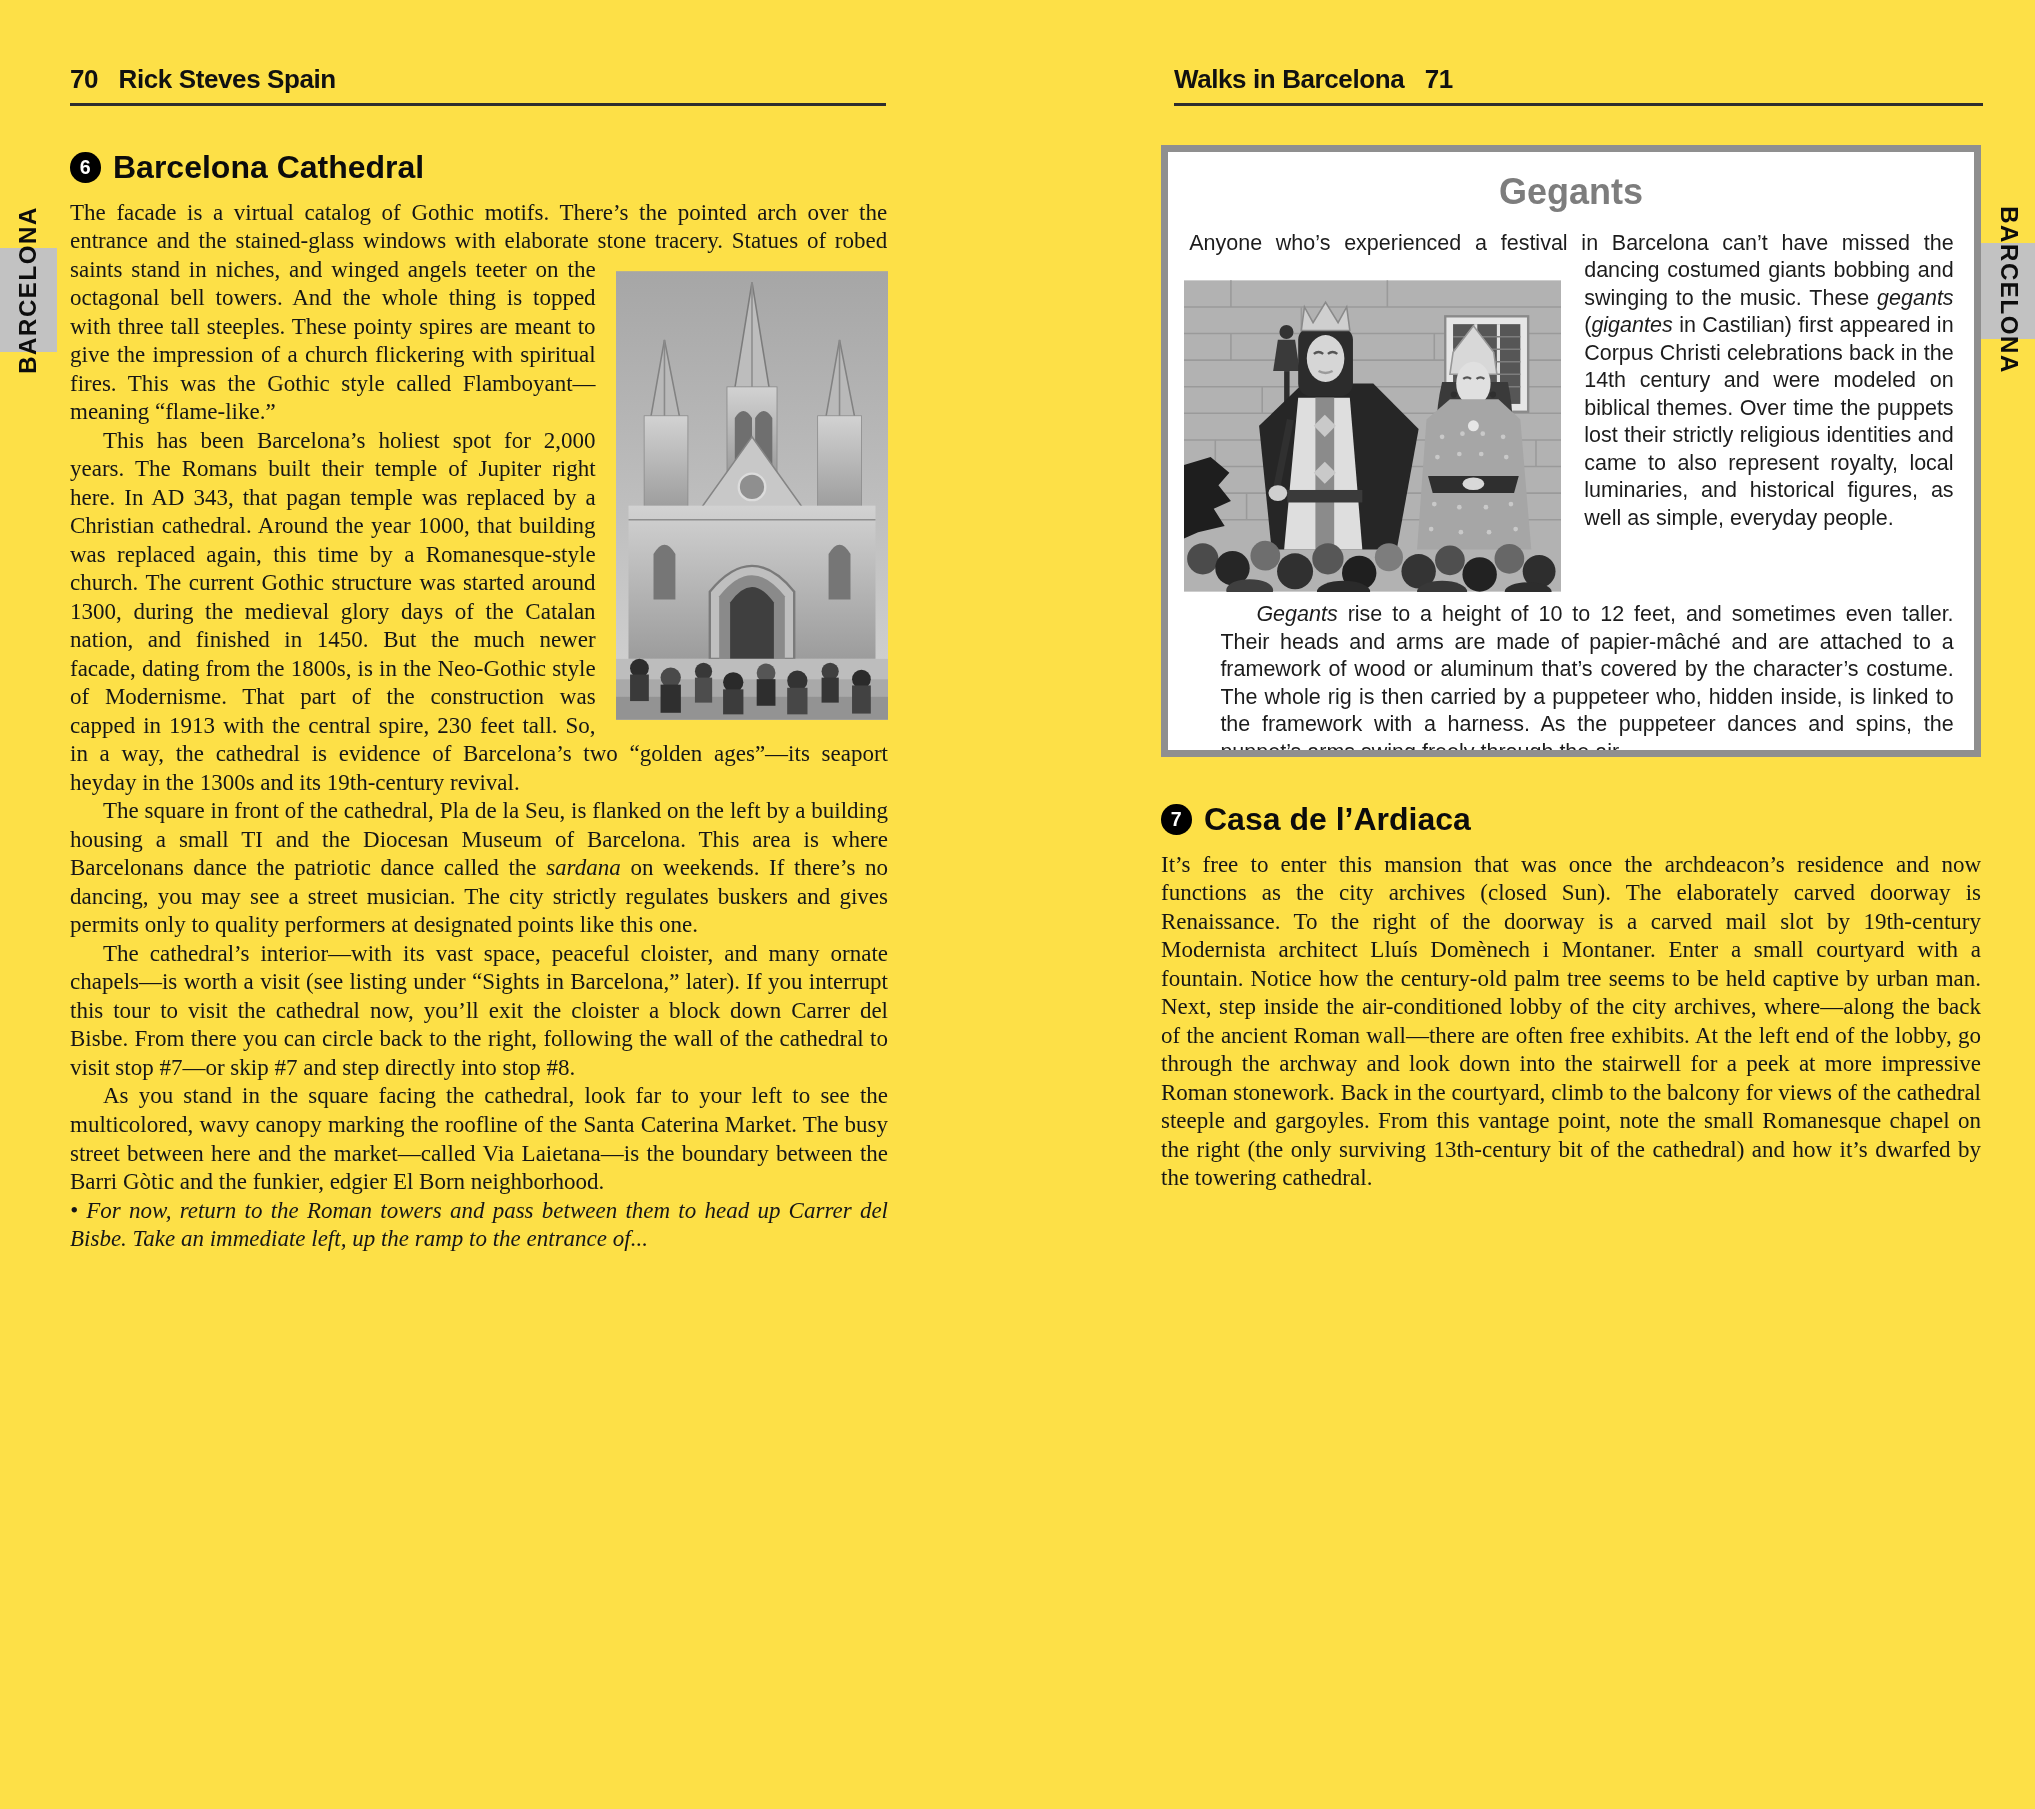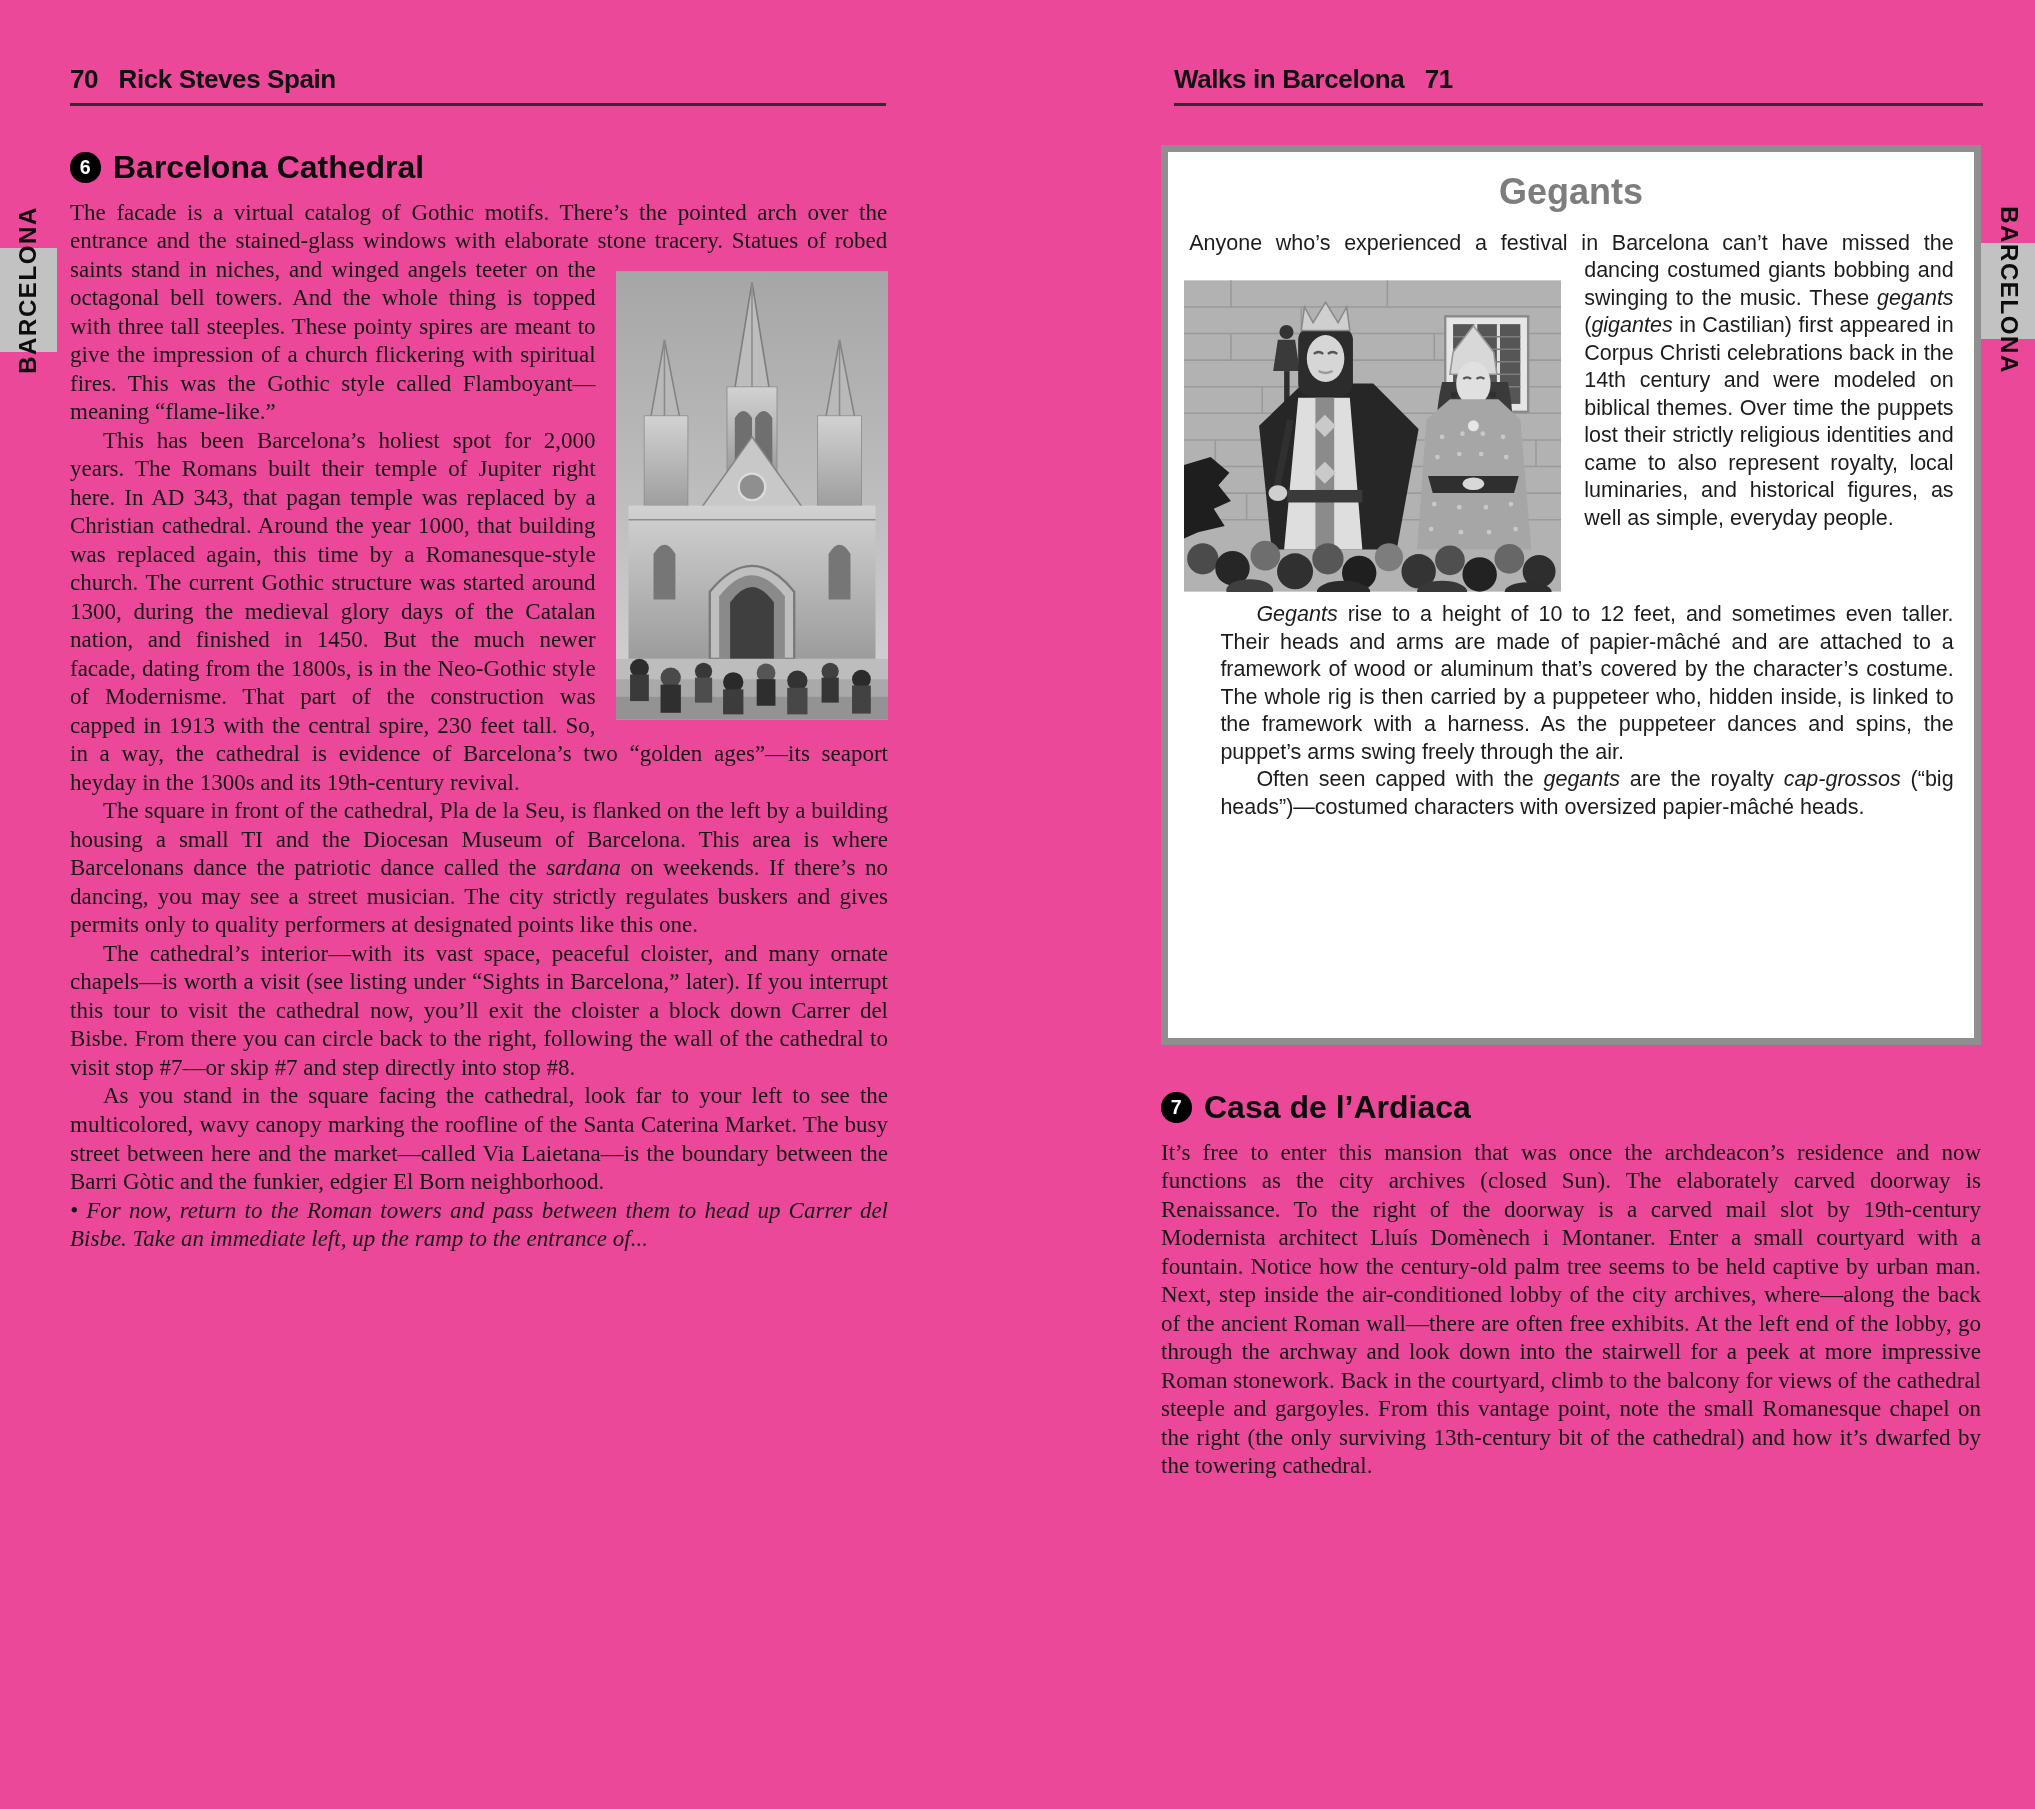--- a/index.html
+++ b/index.html
@@ -1,17 +1,17 @@
 <!DOCTYPE html>
 <html style="font-size:12.5px"><head>
 <meta charset="utf-8">
 <style>
   html,body{margin:0;padding:0;background:#ffffff;width:2035px;height:1809px;overflow:hidden;}
   *{box-sizing:border-box;}
-  .spread{position:relative;width:2035px;height:1809px;background:#ec4899;
+  .spread{position:relative;width:2035px;height:1809px;background:#fde047;
           font-family:"Liberation Serif",serif;color:#151515;}
   .abs{position:absolute;}
 
   
   .pghead{font-family:"Liberation Sans",sans-serif;font-weight:700;font-size:26px;
           letter-spacing:-0.4px;color:#111;white-space:nowrap;}
   .headrule{height:3.1px;background:#2e2e2e;}
 
   
   .tabbg{background:#c2c2c2;}
@@ -37,21 +37,21 @@
 
   
   figure{margin:0;padding:0;}
   .spacer-r{float:right;width:0.8px;height:72px;}
   .photo-cath{float:right;clear:right;width:272px;height:449px;margin:0 0 11px 20.4px;}
   .spacer-l{float:left;width:0.8px;height:50px;}
   .photo-geg{float:left;clear:left;width:377px;height:312px;margin:0 23.5px 9.4px -4.7px;}
   p.clear{clear:left;}
 
   
-  .gbox{border:7px solid #8f8f8f;height:900px;padding:14px 20.4px 7.8px 20.4px;
+  .gbox{border:7px solid #8f8f8f;height:612px;padding:14px 20.4px 7.8px 20.4px;
         margin-bottom:44px;overflow:hidden;background:#fff;}
   .gtitle{margin:4.7px 0 17px 0;text-align:center;color:#7d7d7d;
           font:700 36px "Liberation Sans",sans-serif;}
   .gbody{font-family:"Liberation Sans",sans-serif;font-size:21.5px;line-height:1.28;color:#1c1c1c;}
   .gbody p.ind{text-indent:36px;margin-left:32px;}
 
   svg{display:block;}
 </style>
 </head>
 <body>

